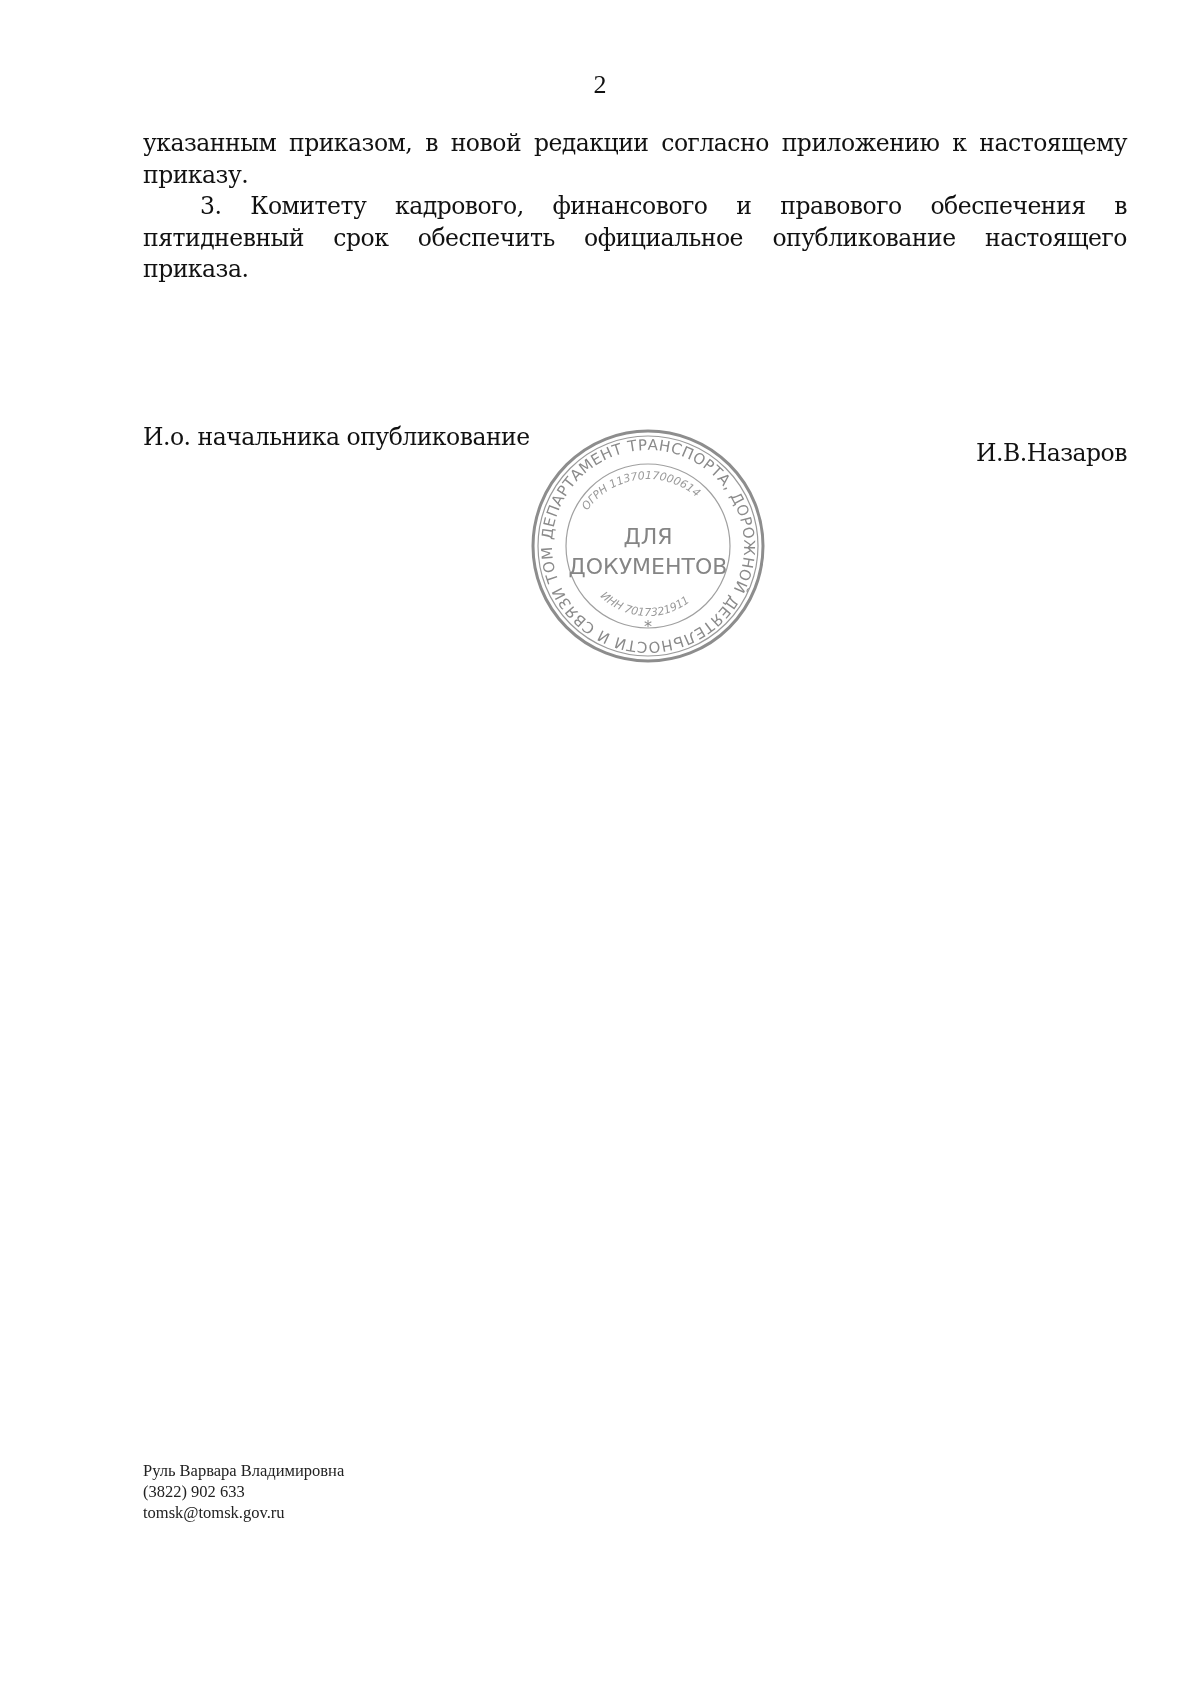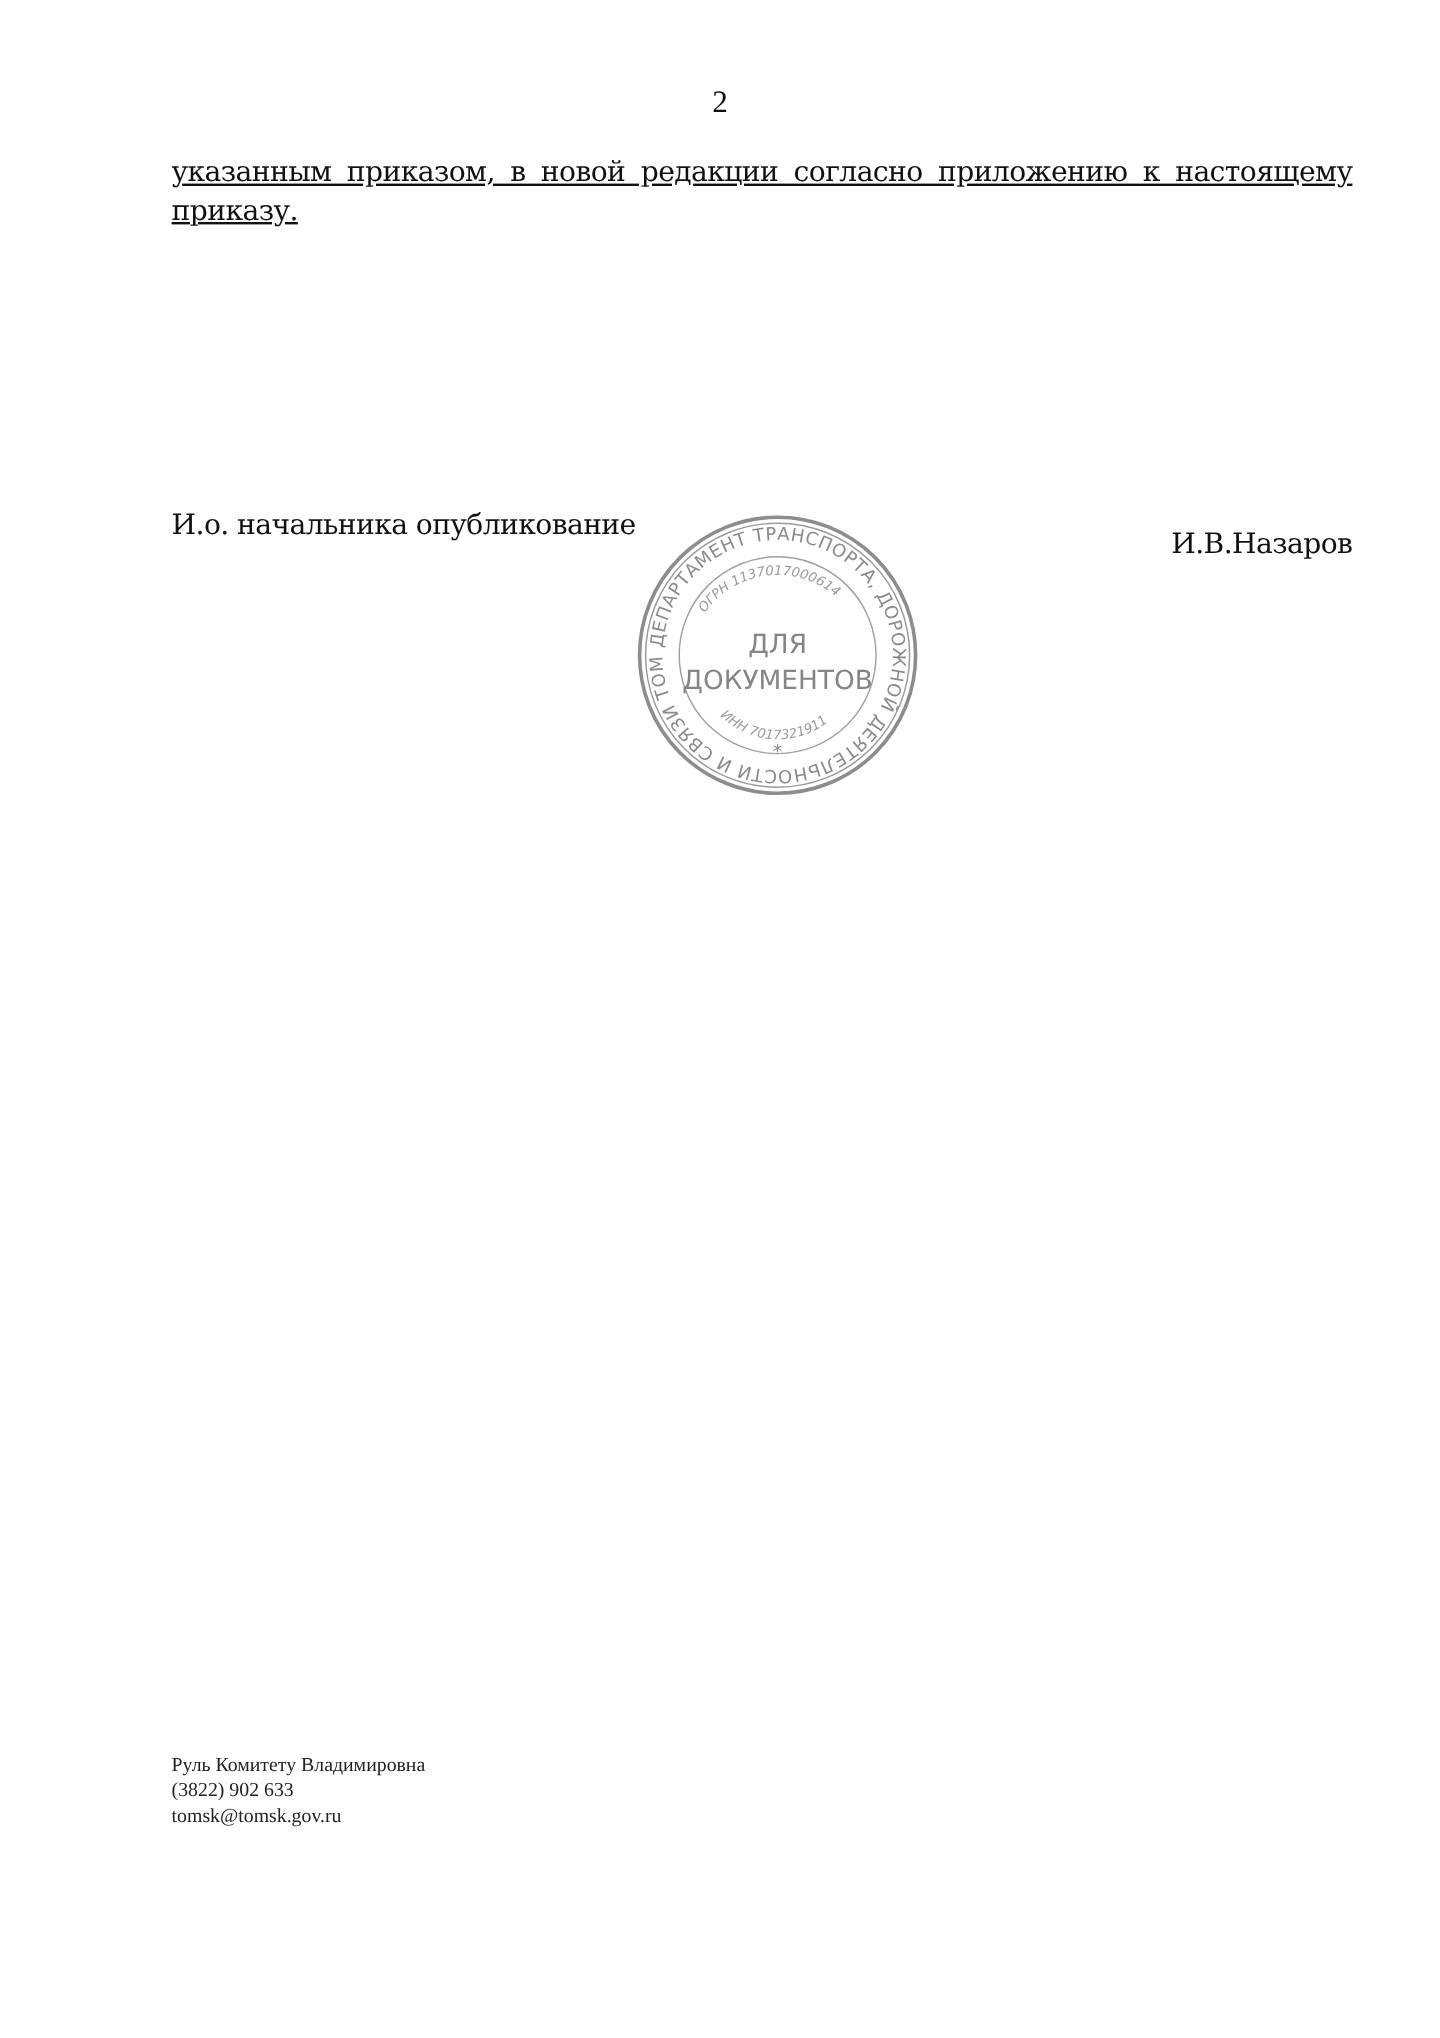--- a/index.html
+++ b/index.html
@@ -37,21 +37,20 @@
   .para {
     text-align: justify;
     text-align-last: left;
     margin: 0;
   }
   .para.indent {
     text-indent: 57px;
   }
   .para.last-justified {
     text-align-last: justify;
-    text-decoration: underline;
   }
   .signature-row {
     position: absolute;
     top: 423px;
     left: 143px;
     width: 984px;
     font-family: "DejaVu Serif", serif;
     font-size: 23.5px;
     letter-spacing: -0.5px;
   }
@@ -74,20 +73,21 @@
     color: #222;
   }
 </style>
 </head>
 <body>
 
 <div class="page-number">2</div>
 
 <div class="body-text">
   <p class="para last-justified"><span>указанным приказом, в новой редакции согласно приложению к настоящему приказу.</span></p>
+  <p class="para indent"><span>3. Комитету кадрового, финансового и правового обеспечения в пятидневный срок обеспечить официальное опубликование настоящего приказа.</span></p>
 </div>
 
 <div class="signature-row">
   <span class="sig-left">И.о. начальника опубликование</span>
   <span class="sig-right">И.В.Назаров</span>
 </div>
 
 <div class="stamp">
   <svg width="240" height="240" viewBox="0 0 240 240">
     <defs>
@@ -107,16 +107,16 @@
     <text font-family="DejaVu Sans, sans-serif" font-size="11" fill="#9a9a9a" font-style="italic">
       <textPath href="#innArc" startOffset="16%">ИНН 7017321911</textPath>
     </text>
     <text x="120" y="118" text-anchor="middle" font-family="DejaVu Sans, sans-serif" font-size="22" fill="#858585">ДЛЯ</text>
     <text x="120" y="148" text-anchor="middle" font-family="DejaVu Sans, sans-serif" font-size="22" fill="#858585">ДОКУМЕНТОВ</text>
     <text x="120" y="206" text-anchor="middle" font-family="DejaVu Sans, sans-serif" font-size="16" fill="#8a8a8a">*</text>
   </svg>
 </div>
 
 <div class="footer">
-  <div>Руль Комитету Владимировна</div>
+  <div>Руль Варвара Владимировна</div>
   <div>(3822) 902 633</div>
   <div>tomsk@tomsk.gov.ru</div>
 </div>
 
 </body></html>

